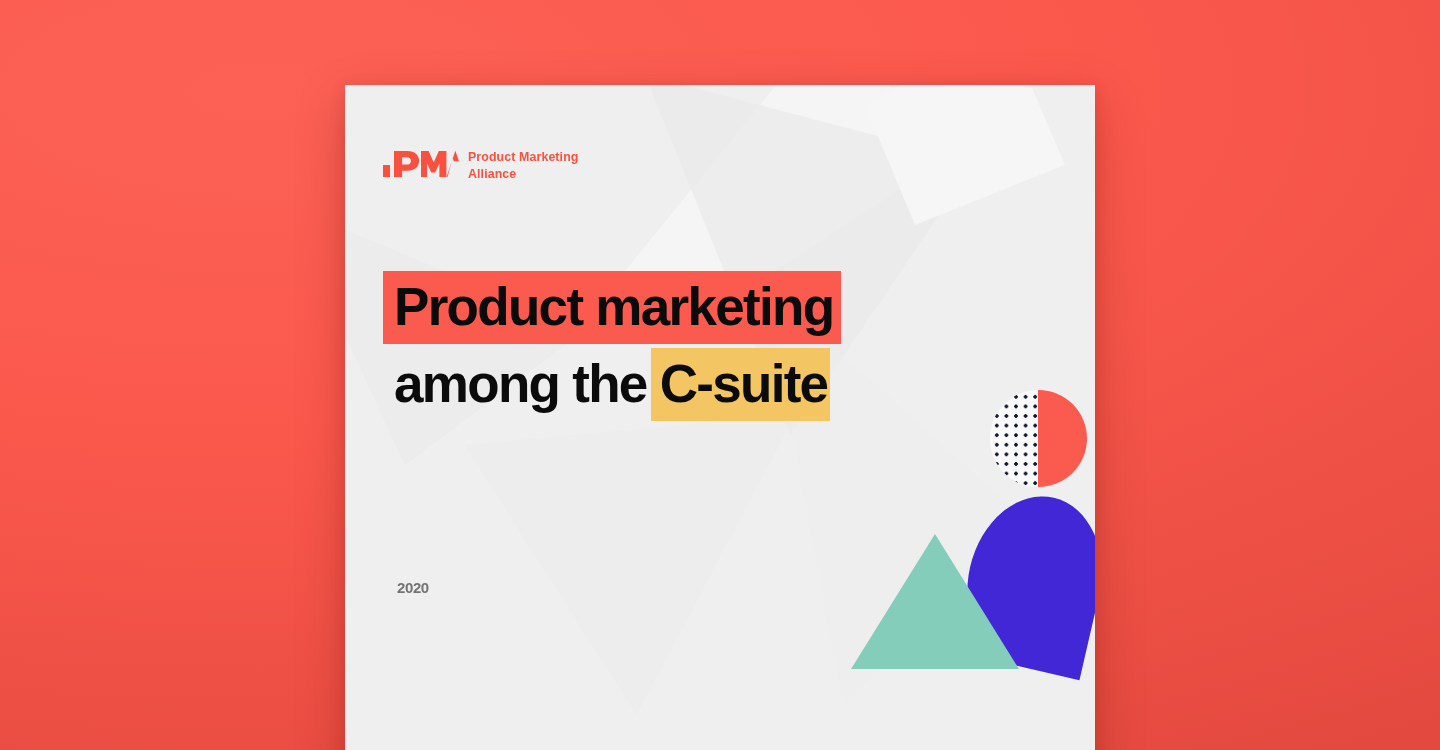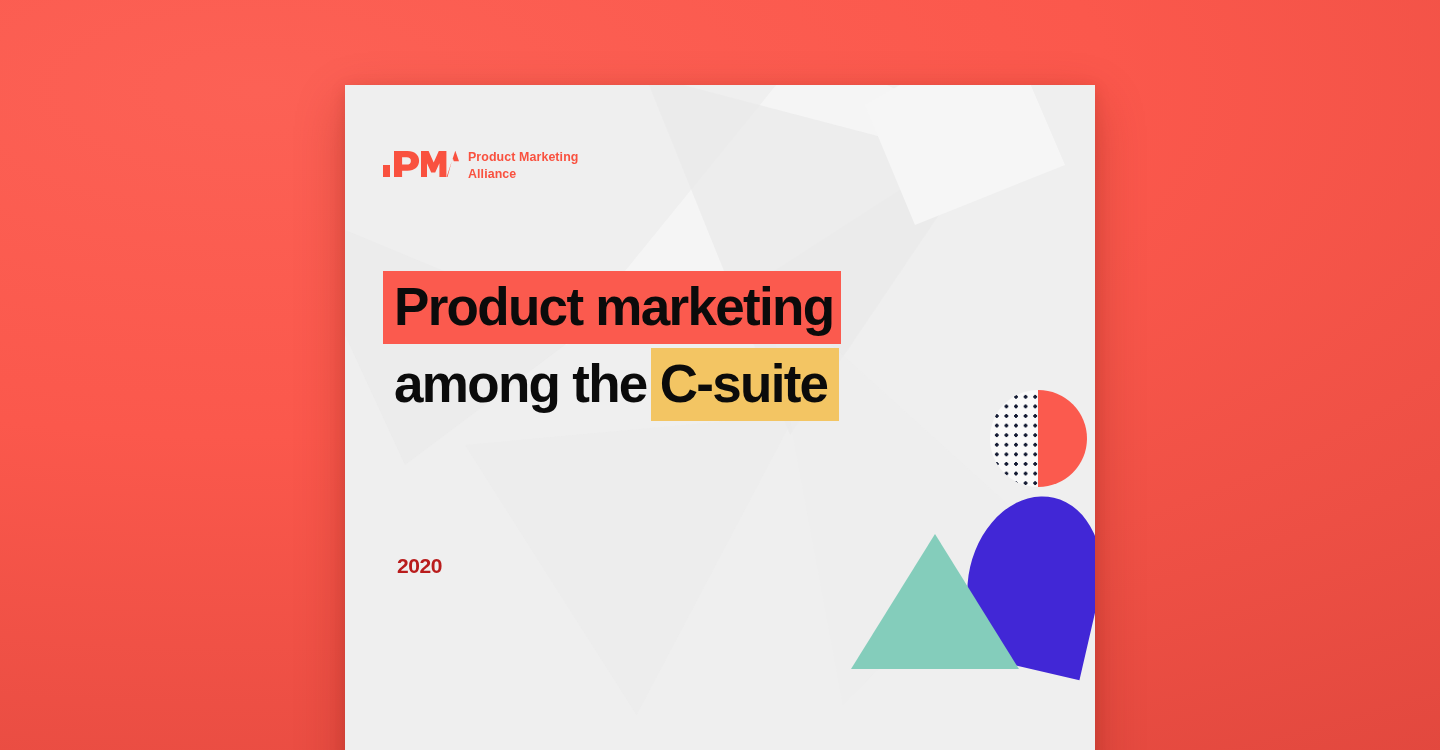--- a/index.html
+++ b/index.html
@@ -86,31 +86,31 @@
     font-size:53px;
     font-weight:bold;
     letter-spacing:-1.7px;
     line-height:1.08;
     color:#0B0B0B;
     padding:7px 8px 9px 11px;
   }
   .hl-text.mark-red    { background:#FB5A4E; }
   .hl-text.mark-teal   { background:#86CFBE; }
   .hl-text.mark-none   { background:transparent; padding-right:4px; }
-  .hl-text.mark-yellow { background:#F3C563; padding-left:9px; padding-right:12px; }
+  .hl-text.mark-yellow { background:#F3C563; padding-left:9px; padding-right:3px; }
   .hl-line.row3 { display:flex; align-items:center; }
 
   
   #year {
     position:absolute;
-    left:52px; top:469px;
-    font-size:21px;
+    left:52px; top:494px;
+    font-size:15px;
     font-weight:bold;
     letter-spacing:-.4px;
-    color:#b91c1c;
+    color:#737373;
   }
 
   
   #deco { position:absolute; inset:0; pointer-events:none; }
 
   
   #dot-half {
     position:absolute;
     left:645px; top:305px;
     width:48px; height:97px;

